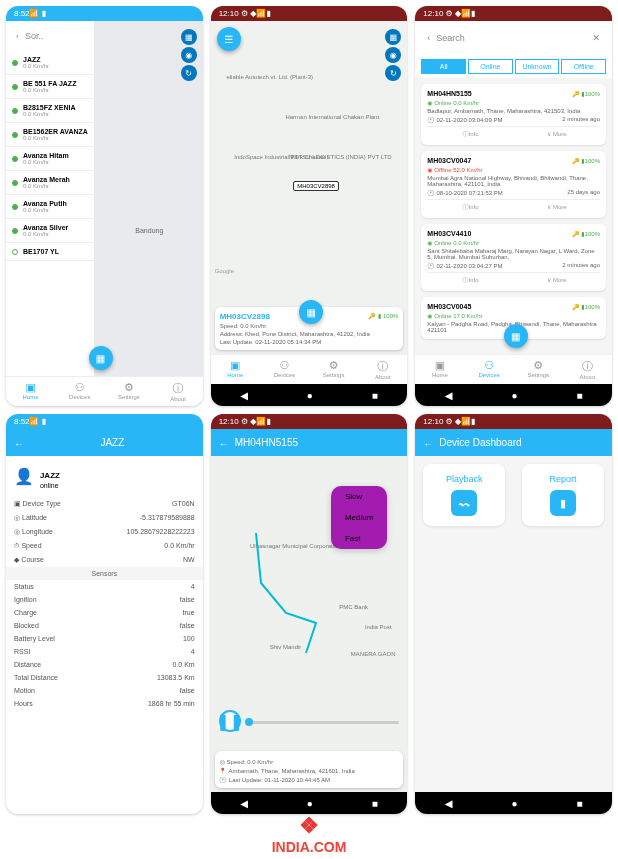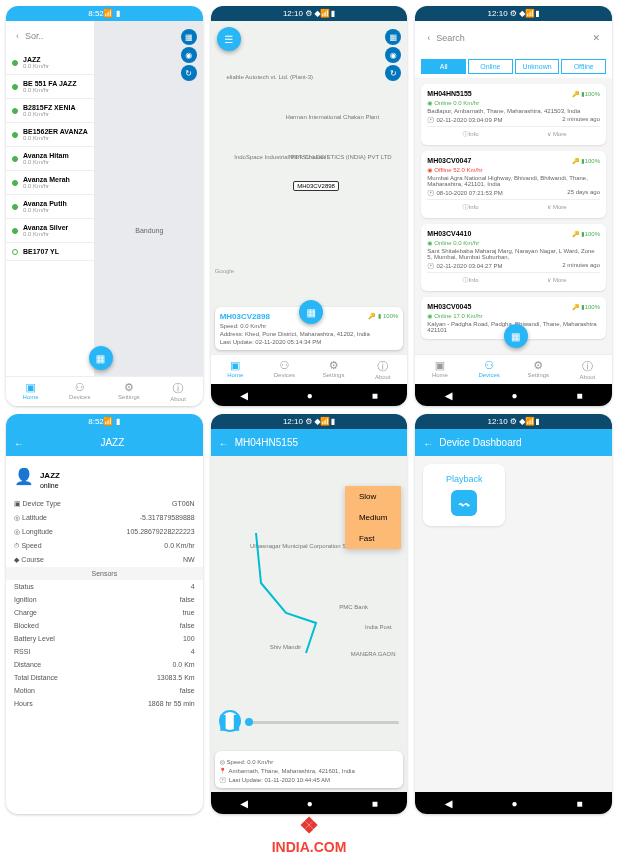--- a/index.html
+++ b/index.html
@@ -1,20 +1,20 @@
 <!DOCTYPE html>
 <html><head>
 <meta charset="utf-8">
 <style>
 *{margin:0;padding:0;box-sizing:border-box;font-family:-apple-system,sans-serif}
 body{background:#fff;width:618px;height:859px;position:relative}
 .grid{display:grid;grid-template-columns:1fr 1fr 1fr;gap:8px;padding:6px}
 .phone{background:#fff;border-radius:12px;overflow:hidden;position:relative;height:400px;display:flex;flex-direction:column;box-shadow:0 1px 3px rgba(0,0,0,0.2)}
-.status{background:#29b6f6;color:#fff;font-size:8px;padding:3px 8px;display:flex;justify-content:center}
-.status.dark{background:#0c4a6e}
+.status{background:#29b6f6;color:#fff;font-size:8px;padding:3px 8px;display:flex;justify-content:flex-start}
+.status.dark{background:#7f1d1d}
 .header{background:#29b6f6;color:#fff;padding:8px;display:flex;align-items:center;gap:6px;font-size:10px}
 .search-bar{background:#fff;margin:6px;padding:6px;border-radius:16px;display:flex;align-items:center;gap:6px;font-size:9px;color:#888}
 .tabs{display:flex;margin:4px 6px;gap:2px}
 .tab{flex:1;padding:3px;font-size:7px;text-align:center;border:1px solid #29b6f6;background:#fff;color:#29b6f6}
 .tab.active{background:#29b6f6;color:#fff}
 .content{flex:1;overflow:hidden;position:relative}
 .map{background:#e8eaed;height:100%;position:relative}
 .side-list{position:absolute;left:0;top:0;bottom:0;width:45%;background:#fff;overflow:hidden}
 .list-item{padding:5px 6px;border-bottom:1px solid #eee;display:flex;align-items:center;gap:5px;font-size:7px}
 .dot{width:6px;height:6px;border-radius:50%;border:1px solid #4caf50}
@@ -32,21 +32,21 @@
 .card-line{color:#666;font-size:6px;margin-top:2px}
 .card-actions{display:flex;margin-top:3px;border-top:1px solid #eee;padding-top:3px}
 .card-act{flex:1;text-align:center;color:#999;font-size:6px}
 .row{display:flex;justify-content:space-between;padding:3px 8px;font-size:7px;color:#555}
 .section-h{background:#f5f5f5;text-align:center;padding:3px;font-size:7px;color:#666}
 .dash-grid{display:grid;grid-template-columns:1fr 1fr;gap:17px;padding:8px}
 .dash-card{background:#fff;border-radius:8px;padding:10px;text-align:center;box-shadow:0 1px 3px rgba(0,0,0,0.1)}
 .dash-card.full{grid-column:1/3}
 .dash-label{color:#29b6f6;font-size:9px;margin-bottom:6px}
 .dash-btn{width:26px;height:26px;background:#29b6f6;border-radius:6px;margin:0 auto;display:flex;align-items:center;justify-content:center;color:#fff;font-size:11px}
-.menu{position:absolute;right:6px;top:30px;background:#fdba74;box-shadow:0 2px 6px rgba(0,0,0,0.2);border-radius:1px;z-index:10}
+.menu{position:absolute;right:20px;top:30px;background:#a21caf;box-shadow:0 2px 6px rgba(0,0,0,0.2);border-radius:10px;z-index:10}
 .menu-item{padding:6px 14px;font-size:8px}
 .circ-btn{width:16px;height:16px;background:#0277bd;border-radius:50%;display:flex;align-items:center;justify-content:center;color:#fff;font-size:8px;margin:2px 0}
 .circ-stack{position:absolute;right:6px;top:6px}
 .badge{font-size:6px}
 .green{color:#4caf50}
 .red{color:#f44336}
 .info-card{position:absolute;bottom:4px;left:4px;right:4px;background:#fff;border-radius:6px;padding:5px;font-size:6px;box-shadow:0 1px 3px rgba(0,0,0,0.2)}
 .wm{position:absolute;bottom:20px;left:50%;transform:translateX(-50%);font-size:22px;font-weight:700;color:#29b6f6;z-index:100;display:flex;align-items:center}
 .wm2{position:absolute;bottom:4px;left:50%;transform:translateX(-50%);font-size:14px;font-weight:700;color:#f44336;z-index:100}
 </style>
@@ -400,20 +400,24 @@
 <div class="header">
         <span>←</span>
         <span>Device Dashboard</span>
       </div>
 <div class="content" style="background:#f5f5f5">
 <div class="dash-grid">
 <div class="dash-card">
             <div class="dash-label">Playback</div>
             <div class="dash-btn">〰</div>
           </div>
+<div class="dash-card">
+            <div class="dash-label">Report</div>
+            <div class="dash-btn">▮</div>
+          </div>
 </div>
 </div>
 <div class="android-nav">
         <span>◀</span>
         <span>●</span>
         <span>■</span>
       </div>
 </div>
 
 </div>

